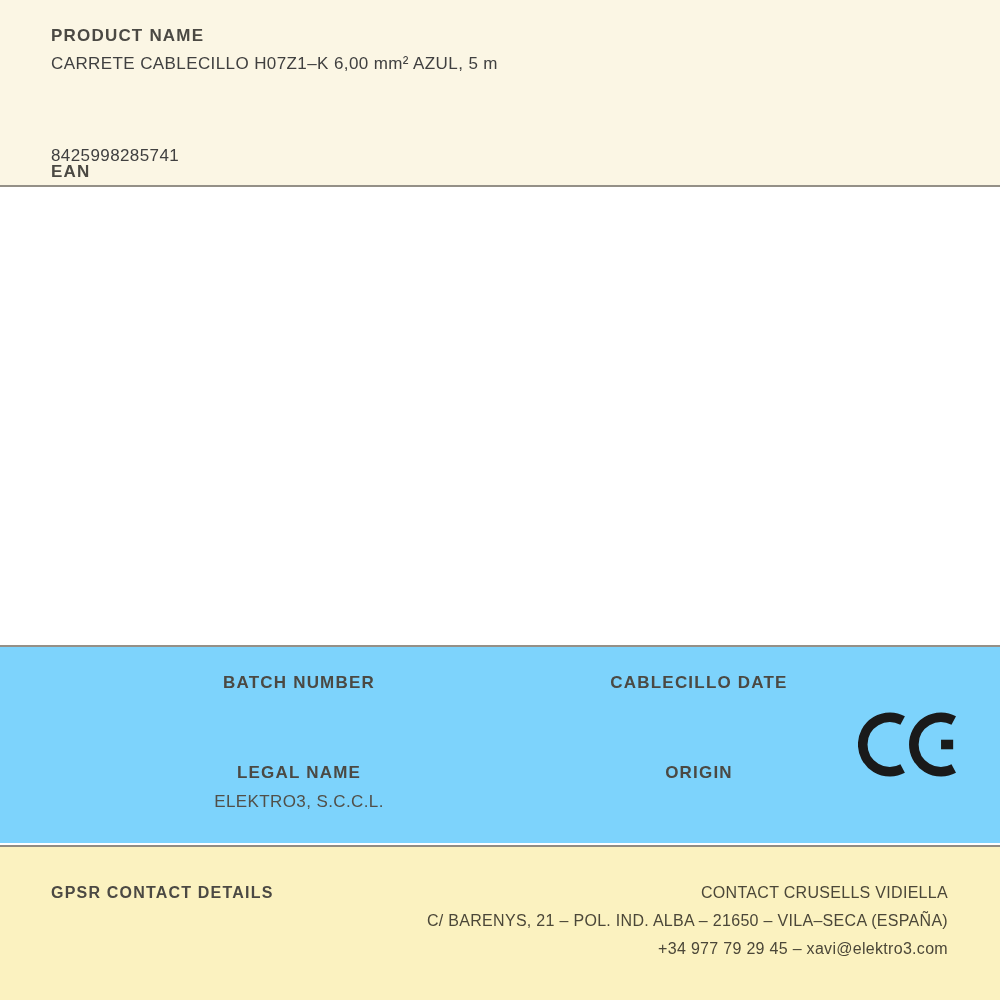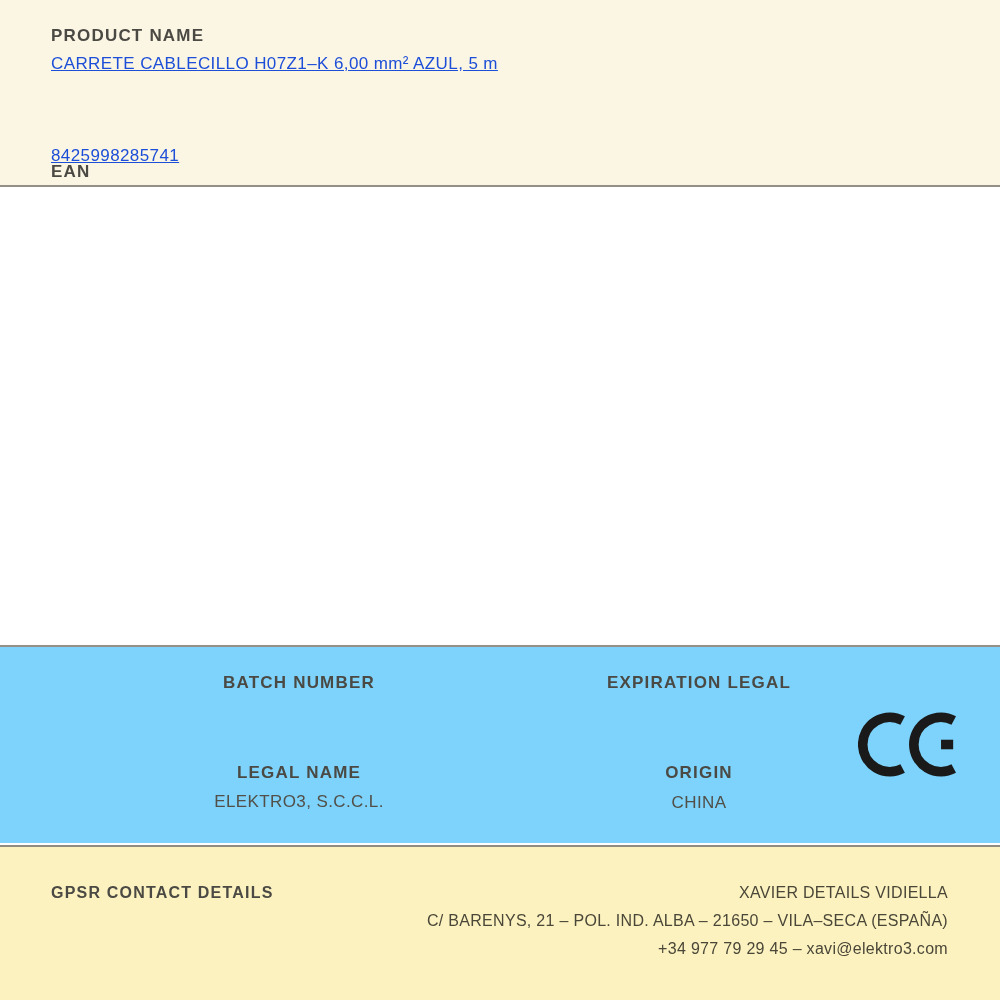--- a/index.html
+++ b/index.html
@@ -51,23 +51,22 @@
     font-size: 17px;
     letter-spacing: 1.2px;
     line-height: 17px;
     color: #4b4943;
     white-space: nowrap;
   }
   .val {
     font-size: 17px;
     letter-spacing: 0.4px;
     line-height: 18px;
-    color: #1d4ed8;
+    color: #404040;
     white-space: nowrap;
-    text-decoration: underline;
   }
   .val-sm {
     font-size: 17px;
     letter-spacing: 0.4px;
     line-height: 17px;
     color: #514f48;
     white-space: nowrap;
   }
   .center { text-align: center; }
 
@@ -111,42 +110,41 @@
     <div class="abs lbl" style="left:51px; top:117px;margin-top:46px;">EAN</div>
     <div class="abs val" style="left:51px; top:147px;">8425998285741</div>
   </section>
 
   <section class="sec-image"></section>
 
   <section class="sec-details">
     <div class="abs lbl center col-left" style="top:27px;">BATCH NUMBER</div>
     <div class="abs val-sm center col-left" style="top:55px;"></div>
 
-    <div class="abs lbl center col-right" style="top:27px;">EXPIRATION LEGAL</div>
+    <div class="abs lbl center col-right" style="top:27px;">CABLECILLO DATE</div>
     <div class="abs val-sm center col-right" style="top:55px;"></div>
 
     <div class="abs lbl center col-left" style="top:117px;">LEGAL NAME</div>
     <div class="abs val-sm center col-left" style="top:146px;">ELEKTRO3, S.C.C.L.</div>
 
     <div class="abs lbl center col-right" style="top:117px;">ORIGIN</div>
-    <div class="abs val-sm center col-right" style="top:147px;">CHINA</div>
 
     <div class="abs ce-wrap">
       <svg viewBox="0 0 155 100" xmlns="http://www.w3.org/2000/svg" aria-hidden="true">
         <g fill="none" stroke="#1a1a1a" stroke-width="15" stroke-linecap="butt">
           <path d="M 69.9 12.5 A 42.5 42.5 0 1 0 69.9 87.5"></path>
           <path d="M 149.9 12.5 A 42.5 42.5 0 1 0 149.9 87.5"></path>
           <path d="M 130 50 H 149"></path>
         </g>
       </svg>
     </div>
   </section>
 
   <section class="sec-footer">
     <div class="abs footer-label" style="left:51px; top:38px;">GPSR CONTACT DETAILS</div>
     <div class="abs footer-contact">
-      <div>XAVIER DETAILS VIDIELLA</div>
+      <div>CONTACT CRUSELLS VIDIELLA</div>
       <div>C/ BARENYS, 21 – POL. IND. ALBA – 21650 – VILA–SECA (ESPAÑA)</div>
       <div>+34 977 79 29 45 – xavi@elektro3.com</div>
     </div>
   </section>
 
 </div>
 
 </body></html>

